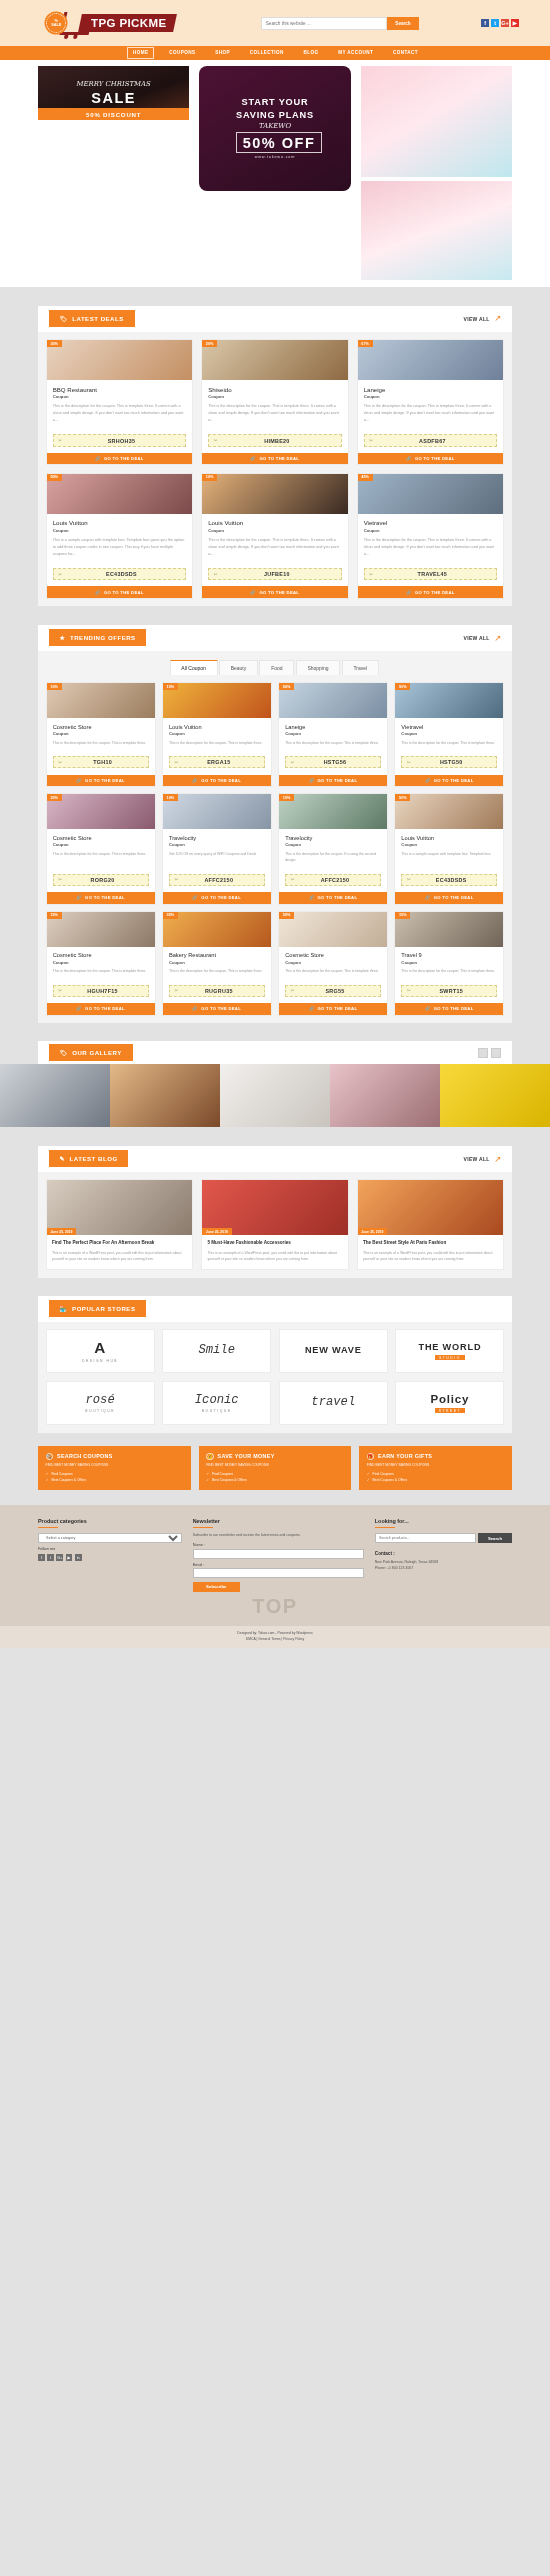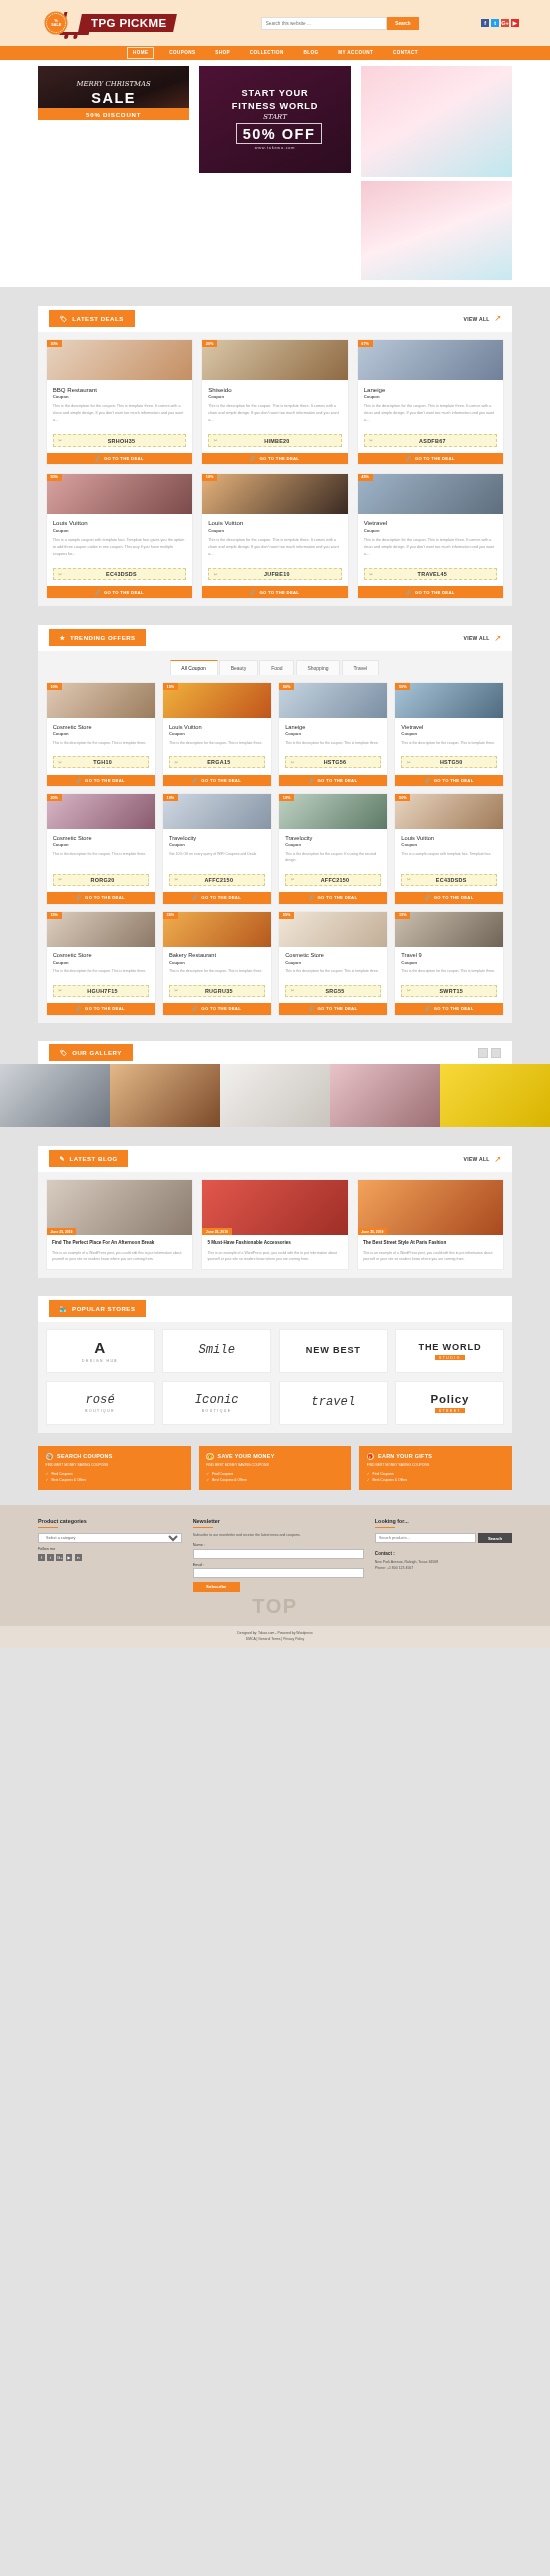--- a/index.html
+++ b/index.html
@@ -86,21 +86,21 @@
   
   .hero { background:#fff; padding: 6.1px 0 7.6px; }
   .hero-grid {
     width: 474px; margin: 0 auto;
     display: grid; grid-template-columns: 1fr 1fr 1fr; gap: 10px;
   }
   .hero-col { display:flex; flex-direction:column; gap:3.8px; }
   .banner { position: relative; overflow:hidden; color:#fff; }
   .b1 { height: 54px; background: linear-gradient(160deg,#3a2020,#1d1010 60%,#5b2d1c); }
   .b2 { height: 50px; background: linear-gradient(140deg,#2a1414,#4a2318 70%,#120a0a); }
-  .b3 { height: 107px; background: linear-gradient(150deg,#4d1234,#2c0c20); }
+  .b3 { height: 125px; background: linear-gradient(150deg,#4d1234,#2c0c20); border-radius: 8px; }
   .b4 { height: 107px; background: linear-gradient(140deg,#c9883d,#8e4e26 60%,#3e2414); }
   .b5 { height: 111px; background: linear-gradient(150deg,#fbd3dc,#ffe9ef 45%,#bfe7ee); }
   .b6 { height: 99px; background: linear-gradient(160deg,#f5c8d2,#ffeef2 50%,#c7e9f0); }
   .banner .cap {
     position:absolute; left:0; right:0; top:0; bottom:0;
     display:flex; flex-direction:column; align-items:center; justify-content:center;
     text-align:center; gap:2.3px;
   }
   .script { font-family:"DejaVu Serif", serif; font-style:italic; font-size:6.9px; opacity:.92;}
   .big { font-size:14.5px; font-weight:bold; letter-spacing:1.5px; }
@@ -296,22 +296,22 @@
             <div class="big">SALE</div>
           </div>
           <div class="pill-strip">50% DISCOUNT</div>
         </div>
       </div>
 
       <div class="hero-col">
         <div class="banner b3">
           <div class="cap">
             <div class="big-sm">START YOUR</div>
-            <div class="big-sm">FITNESS WORLD</div>
-            <div class="script">START</div>
+            <div class="big-sm">SAVING PLANS</div>
+            <div class="script">TAKEWO</div>
             <div class="outline-box big">50% OFF</div>
             <div class="url">www.takewo.com</div>
           </div>
         </div>
       </div>
 
       <div class="hero-col">
         <div class="banner b5"></div>
         <div class="banner b6"></div>
       </div>
@@ -797,21 +797,21 @@
       <div class="store-grid">
         <div class="store-card">
           <div class="store-name block" style="font-size:15.3px">A</div>
           <div class="store-sub">DESIGN HUB</div>
         </div>
         <div class="store-card">
           <div class="store-name script">Smile</div>
           <div class="store-sub"></div>
         </div>
         <div class="store-card">
-          <div class="store-name block">NEW BEST</div>
+          <div class="store-name block">NEW WAVE</div>
           <div class="store-sub"></div>
         </div>
         <div class="store-card">
           <div class="store-name block">THE WORLD</div>
           <div class="store-sub bar">STUDIO</div>
         </div>
         <div class="store-card">
           <div class="store-name script">rosé</div>
           <div class="store-sub">BOUTIQUE</div>
         </div>

